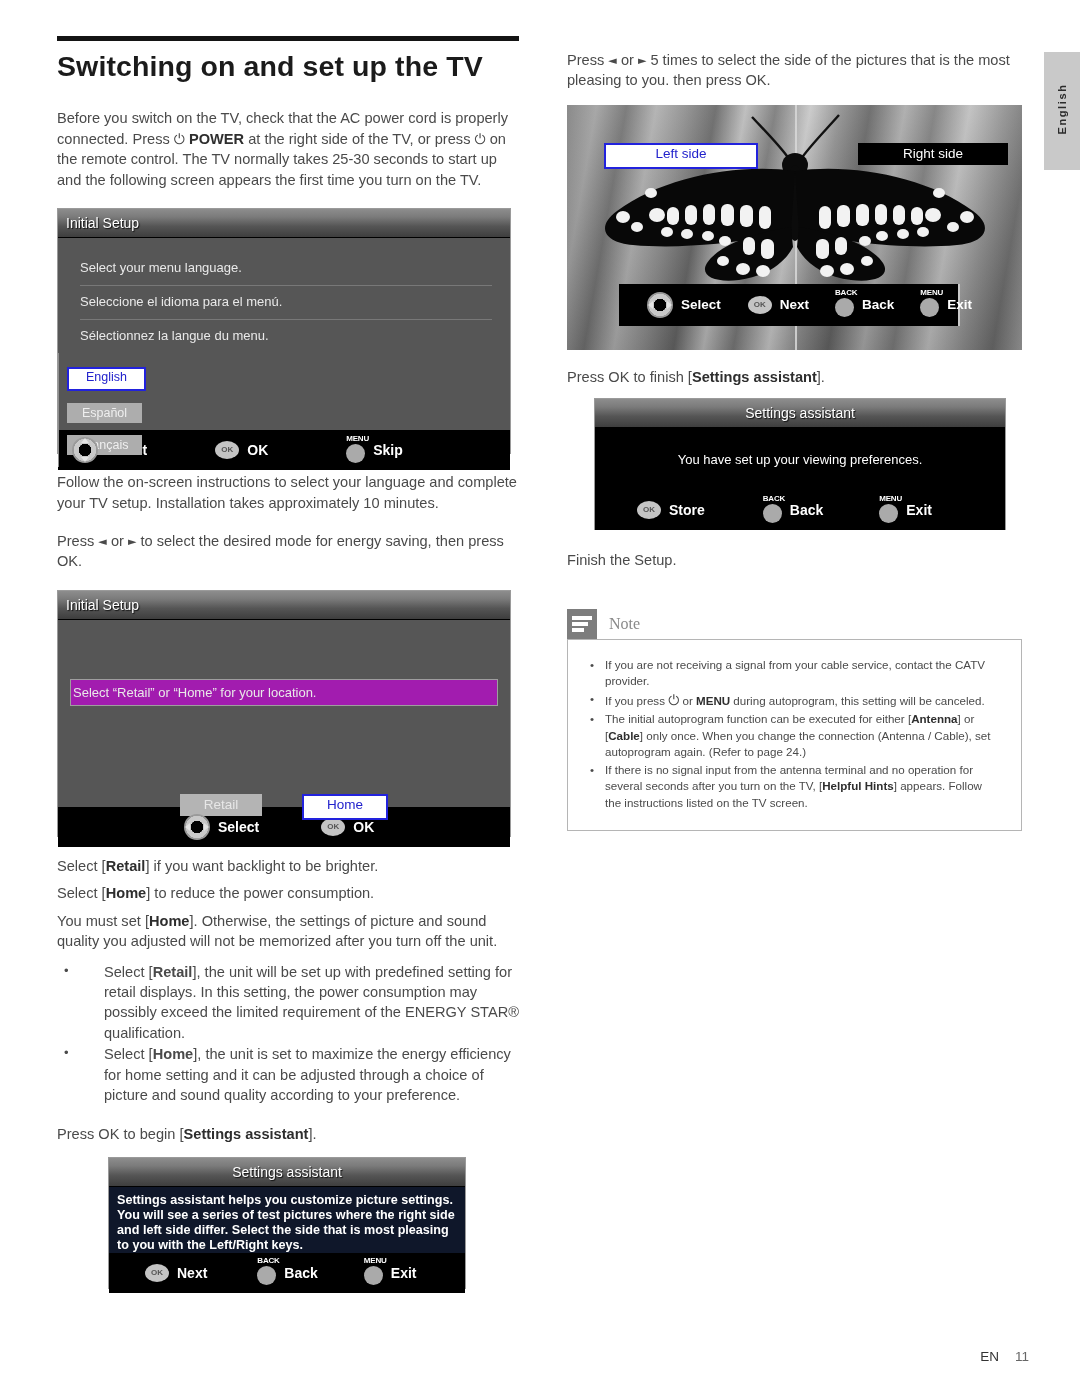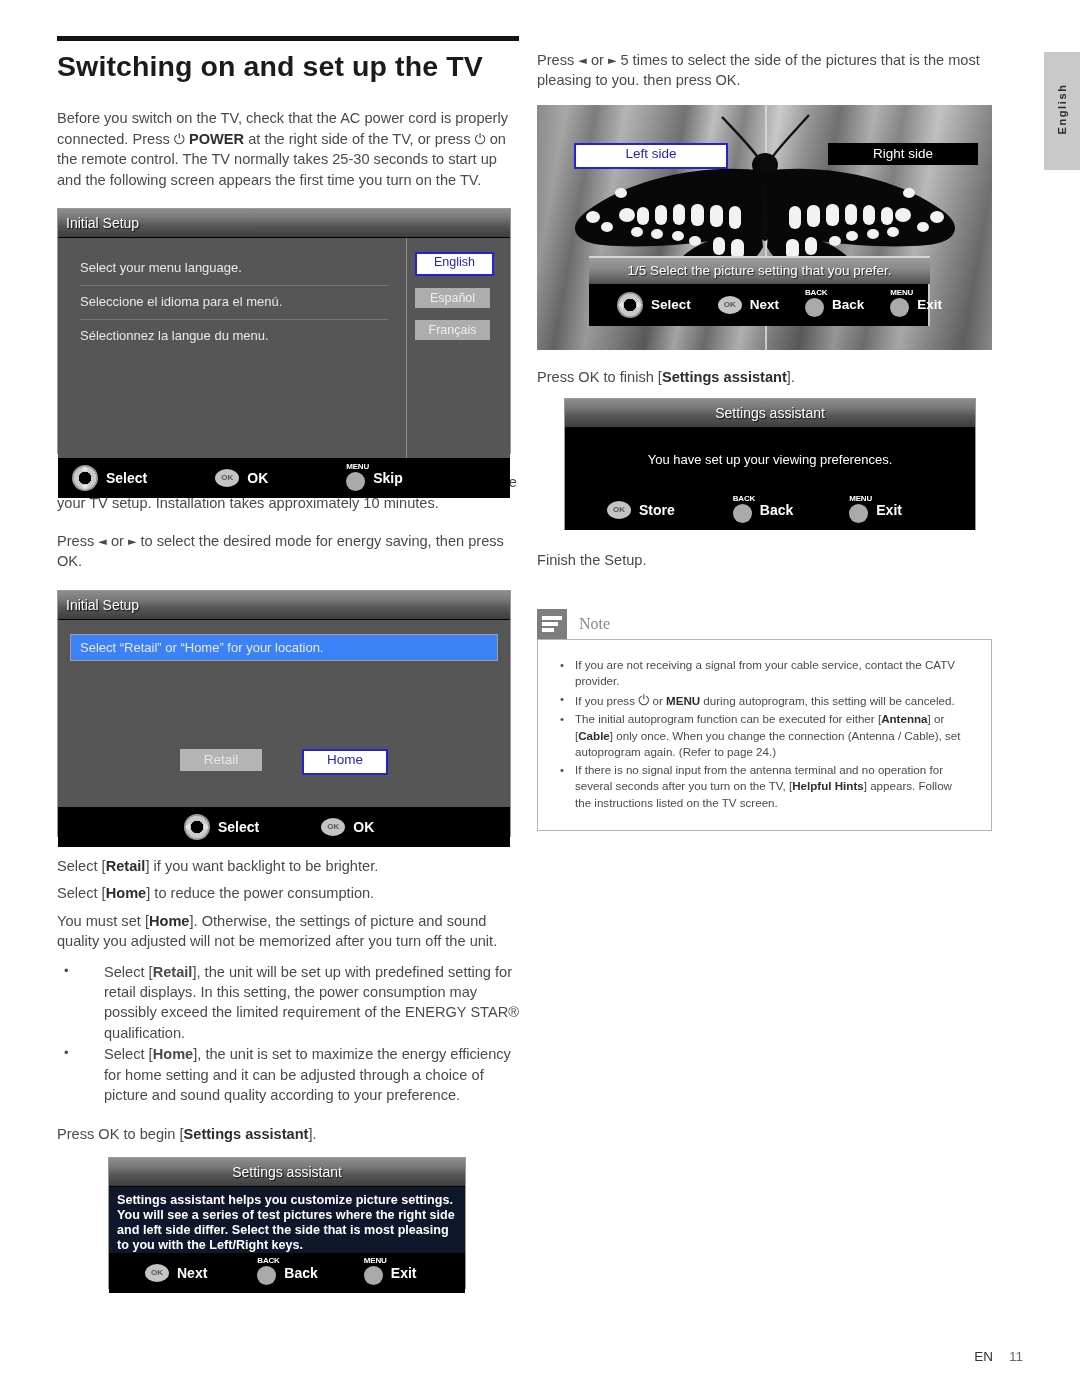--- a/index.html
+++ b/index.html
@@ -5,21 +5,21 @@
   html,body{margin:0;padding:0;}
   body{
     width:1080px;height:1397px;background:#ffffff;
     font-family:"Liberation Sans", sans-serif;
     color:#3a3a3a;position:relative;overflow:hidden;
   }
   .page{position:absolute;inset:0;}
 
   
   .col-left{position:absolute;left:57px;top:36px;width:462px;}
-  .col-right{position:absolute;left:537px;top:50px;width:455px;}
+  .col-right{position:absolute;left:567px;top:50px;width:455px;}
 
   
   .rule{height:5px;background:#141414;width:462px;margin:0 0 10px 0;}
   h1{
     font-size:28.5px;font-weight:700;color:#1b1b1b;margin:0 0 26px 0;
     letter-spacing:0.1px;line-height:1.1;
   }
 
   p.body{font-size:14.6px;line-height:1.40;margin:0 0 18px 0;color:#4a4a4a;}
   p.body.tight{margin-bottom:7px;}
@@ -67,34 +67,34 @@
          color:#555;font-size:8px;font-weight:700;line-height:18px;text-align:center;
          display:inline-block;flex:0 0 auto;}
   .dot{width:19px;height:19px;border-radius:50%;background:#aaa;display:inline-block;flex:0 0 auto;}
   .dotwrap{position:relative;display:inline-block;flex:0 0 auto;padding-top:9px;}
   .dotwrap span.cap{position:absolute;top:-1px;left:0;font-size:8px;font-weight:700;color:#fff;letter-spacing:-0.2px;}
   .ftitem{display:flex;align-items:center;gap:8px;}
   .ftlabel{white-space:nowrap;}
 
   
   #osd-language{width:452px;height:244px;margin-bottom:0;}
-  #osd-language .osd-body{height:220px;display:flex;}
+  #osd-language .osd-body{height:192px;display:flex;flex-direction:column;}
   .lang-left{flex:1;padding:14px 18px 0 22px;}
   .lang-row{color:#e9e9e9;font-size:13px;padding:8px 0 10px 0;border-bottom:1px solid #787878;}
   .lang-row:last-child{border-bottom:none;}
   .lang-right{width:95px;border-left:1px solid #8f8f8f;padding:14px 0 0 8px;}
   .lang-btn{width:75px;height:20px;line-height:20px;text-align:center;font-size:12.5px;
             background:#adadad;color:#efefef;margin-bottom:12px;}
   .lang-btn.sel{background:#fff;color:#2222cc;border:2px solid #2222dd;line-height:16px;}
 
   
   #osd-location{width:452px;height:245px;}
   #osd-location .osd-body{height:173px;padding:14px 12px 0 12px;}
-  .loc-banner{border:1px solid #9e9e9e;background:#3b82f6;color:#e9e9e9;
-              font-size:13px;padding:5px 9px;}
+  .loc-banner{border:1px solid #9e9e9e;background:#a21caf;color:#e9e9e9;
+              font-size:13px;padding:5px 2px;margin-top:45px;}
   .loc-choices{display:flex;gap:40px;justify-content:center;margin-top:88px;}
   .loc-btn{width:82px;height:22px;line-height:22px;text-align:center;font-size:13.5px;
            background:#b4b4b4;color:#e7e7e7;}
   .loc-btn.sel{background:#fff;color:#2222cc;border:2px solid #2222dd;line-height:18px;}
 
   
   #osd-assist-intro{width:356px;height:130px;margin-left:51px;}
   #osd-assist-intro .osd-body{background:#0f172a;height:60px;padding:6px 8px 0 8px;}
   #osd-assist-intro .txt{color:#fff;font-size:12.6px;line-height:1.18;font-weight:700;}
   #osd-assist-done{width:410px;height:130px;margin-left:27px;}
@@ -146,21 +146,21 @@
   .side-tab{
     position:absolute;right:0;top:52px;width:36px;height:118px;background:#c9c9c9;
   }
   .side-tab span{
     display:block;transform:rotate(-90deg);transform-origin:center;
     white-space:nowrap;font-size:11px;font-weight:700;color:#2b2b2b;letter-spacing:1.6px;
     position:absolute;left:50%;top:50%;margin-left:-30px;margin-top:-8px;width:60px;text-align:center;
   }
 
   
-  .footer{position:absolute;right:57px;bottom:33px;font-size:13.5px;color:#333;}
+  .footer{position:absolute;right:51px;bottom:33px;font-size:13.5px;color:#333;}
   .footer .num{color:#666;margin-left:16px;}
 </style>
 </head>
 <body>
 
 <div class="page">
 
   <div class="col-left">
 
     <div class="rule"></div>
@@ -335,21 +335,20 @@
           <rect x="249" y="128" width="13" height="20" rx="6"></rect>
           <ellipse cx="300" cy="150" rx="6" ry="5"></ellipse>
           <ellipse cx="280" cy="158" rx="7" ry="6"></ellipse>
           <ellipse cx="260" cy="160" rx="7" ry="6"></ellipse>
         </g>
       </svg>
 
       <div class="side-tag left">Left side</div>
       <div class="side-tag right">Right side</div>
 
-      <div class="pic-prompt">1/5 Select the picture setting that you prefer.</div>
 
       <div class="pic-foot">
         <div class="ftitem" style="margin-left:28px;">
           <span class="dpad lr">
               <i class="l"></i>
               <i class="r"></i>
             </span>
           <span class="ftlabel">Select</span>
         </div>
         <div class="ftitem" style="margin-left:27px;">

